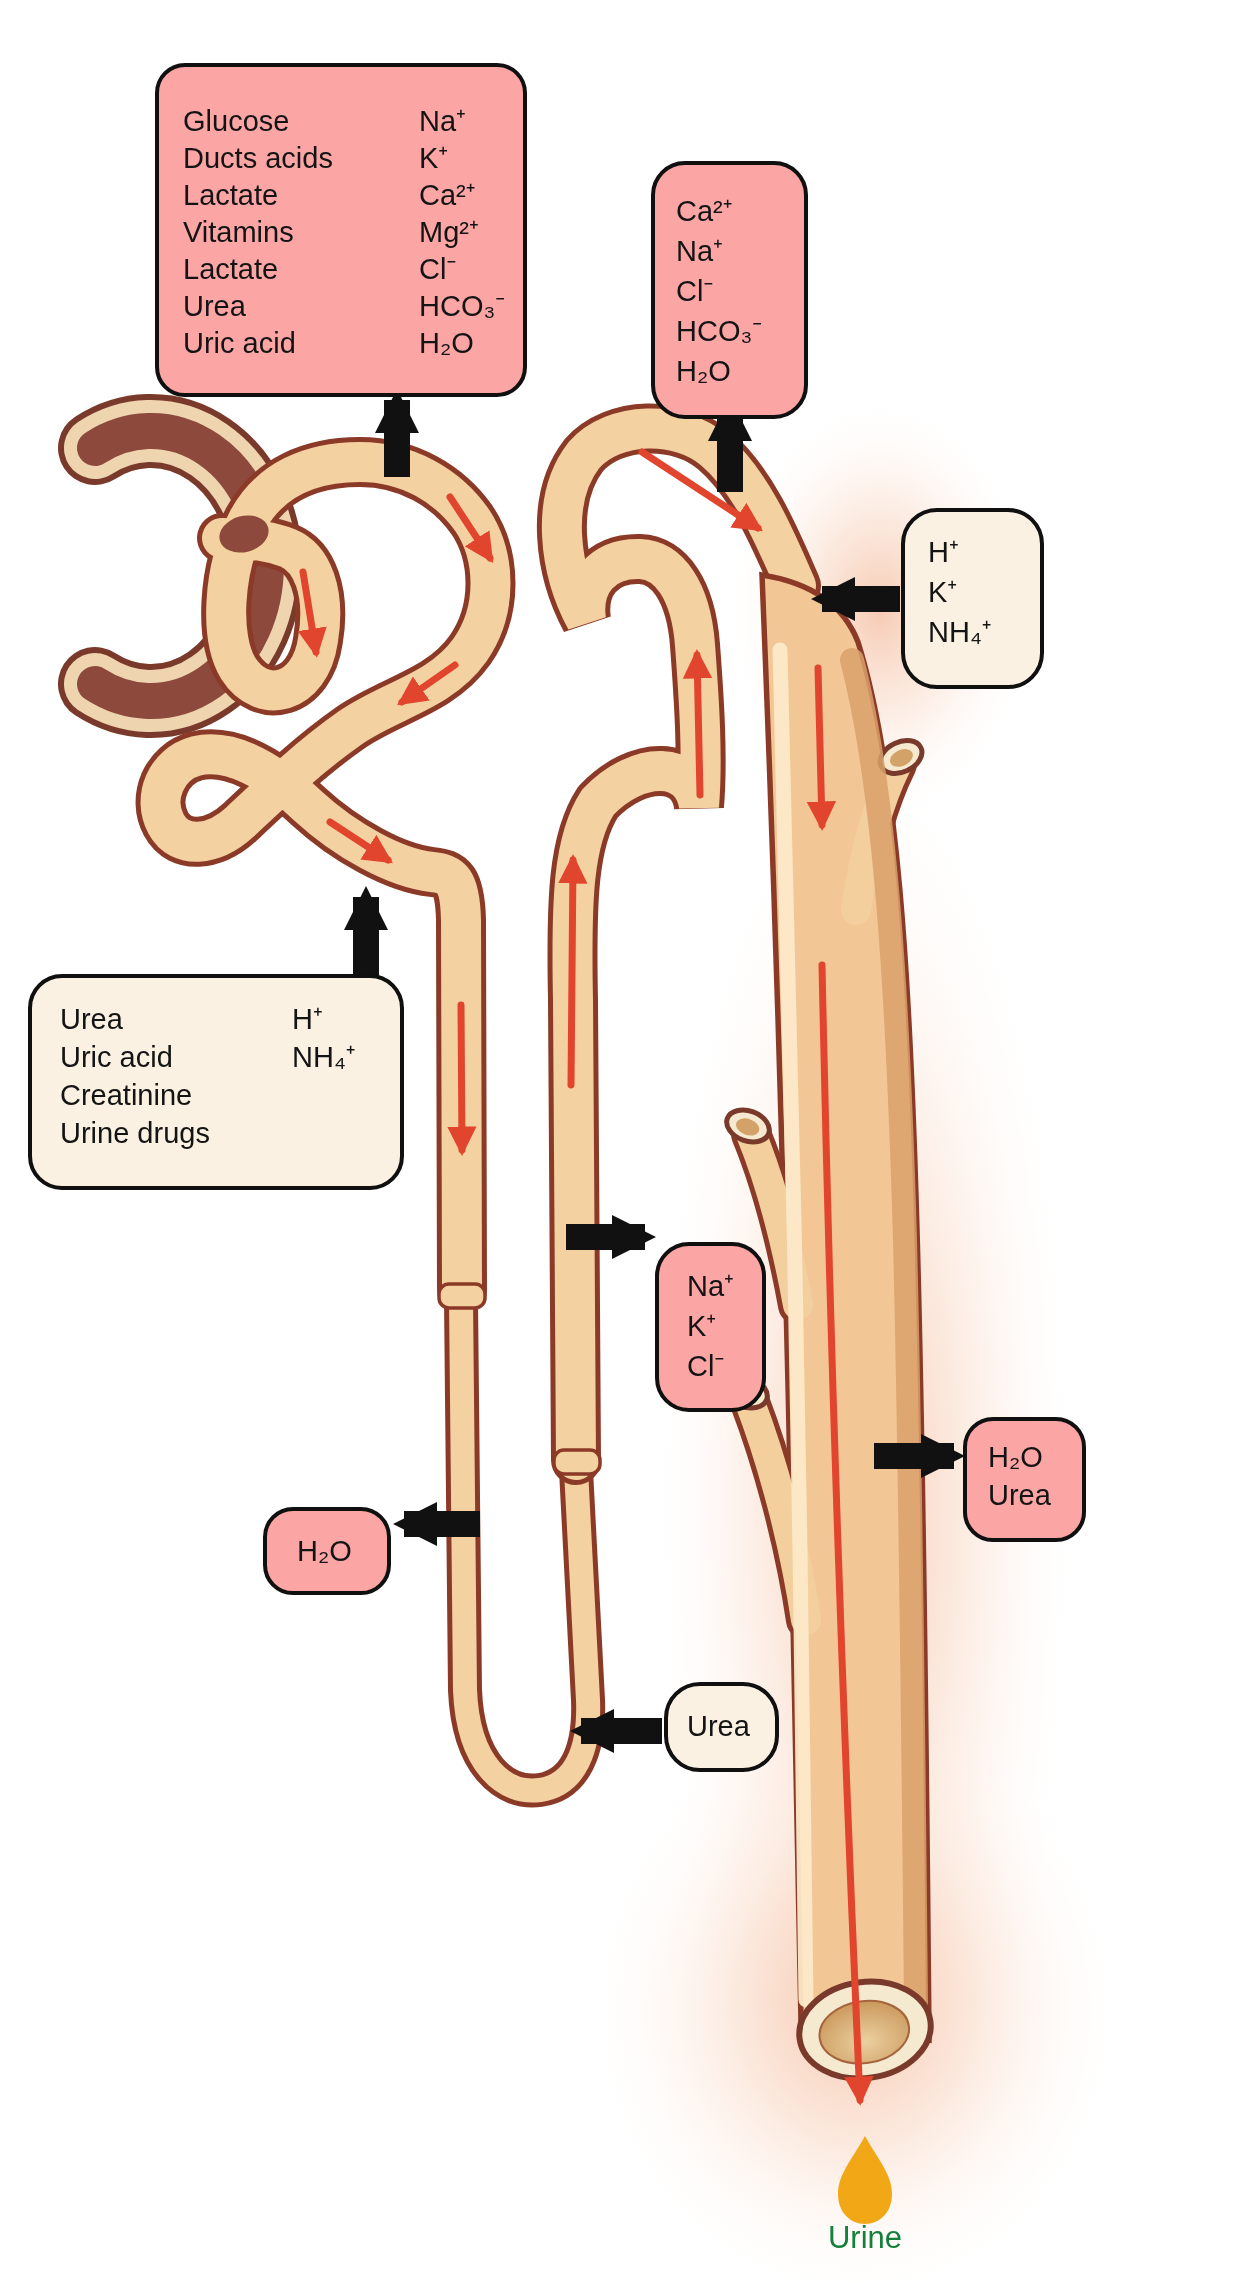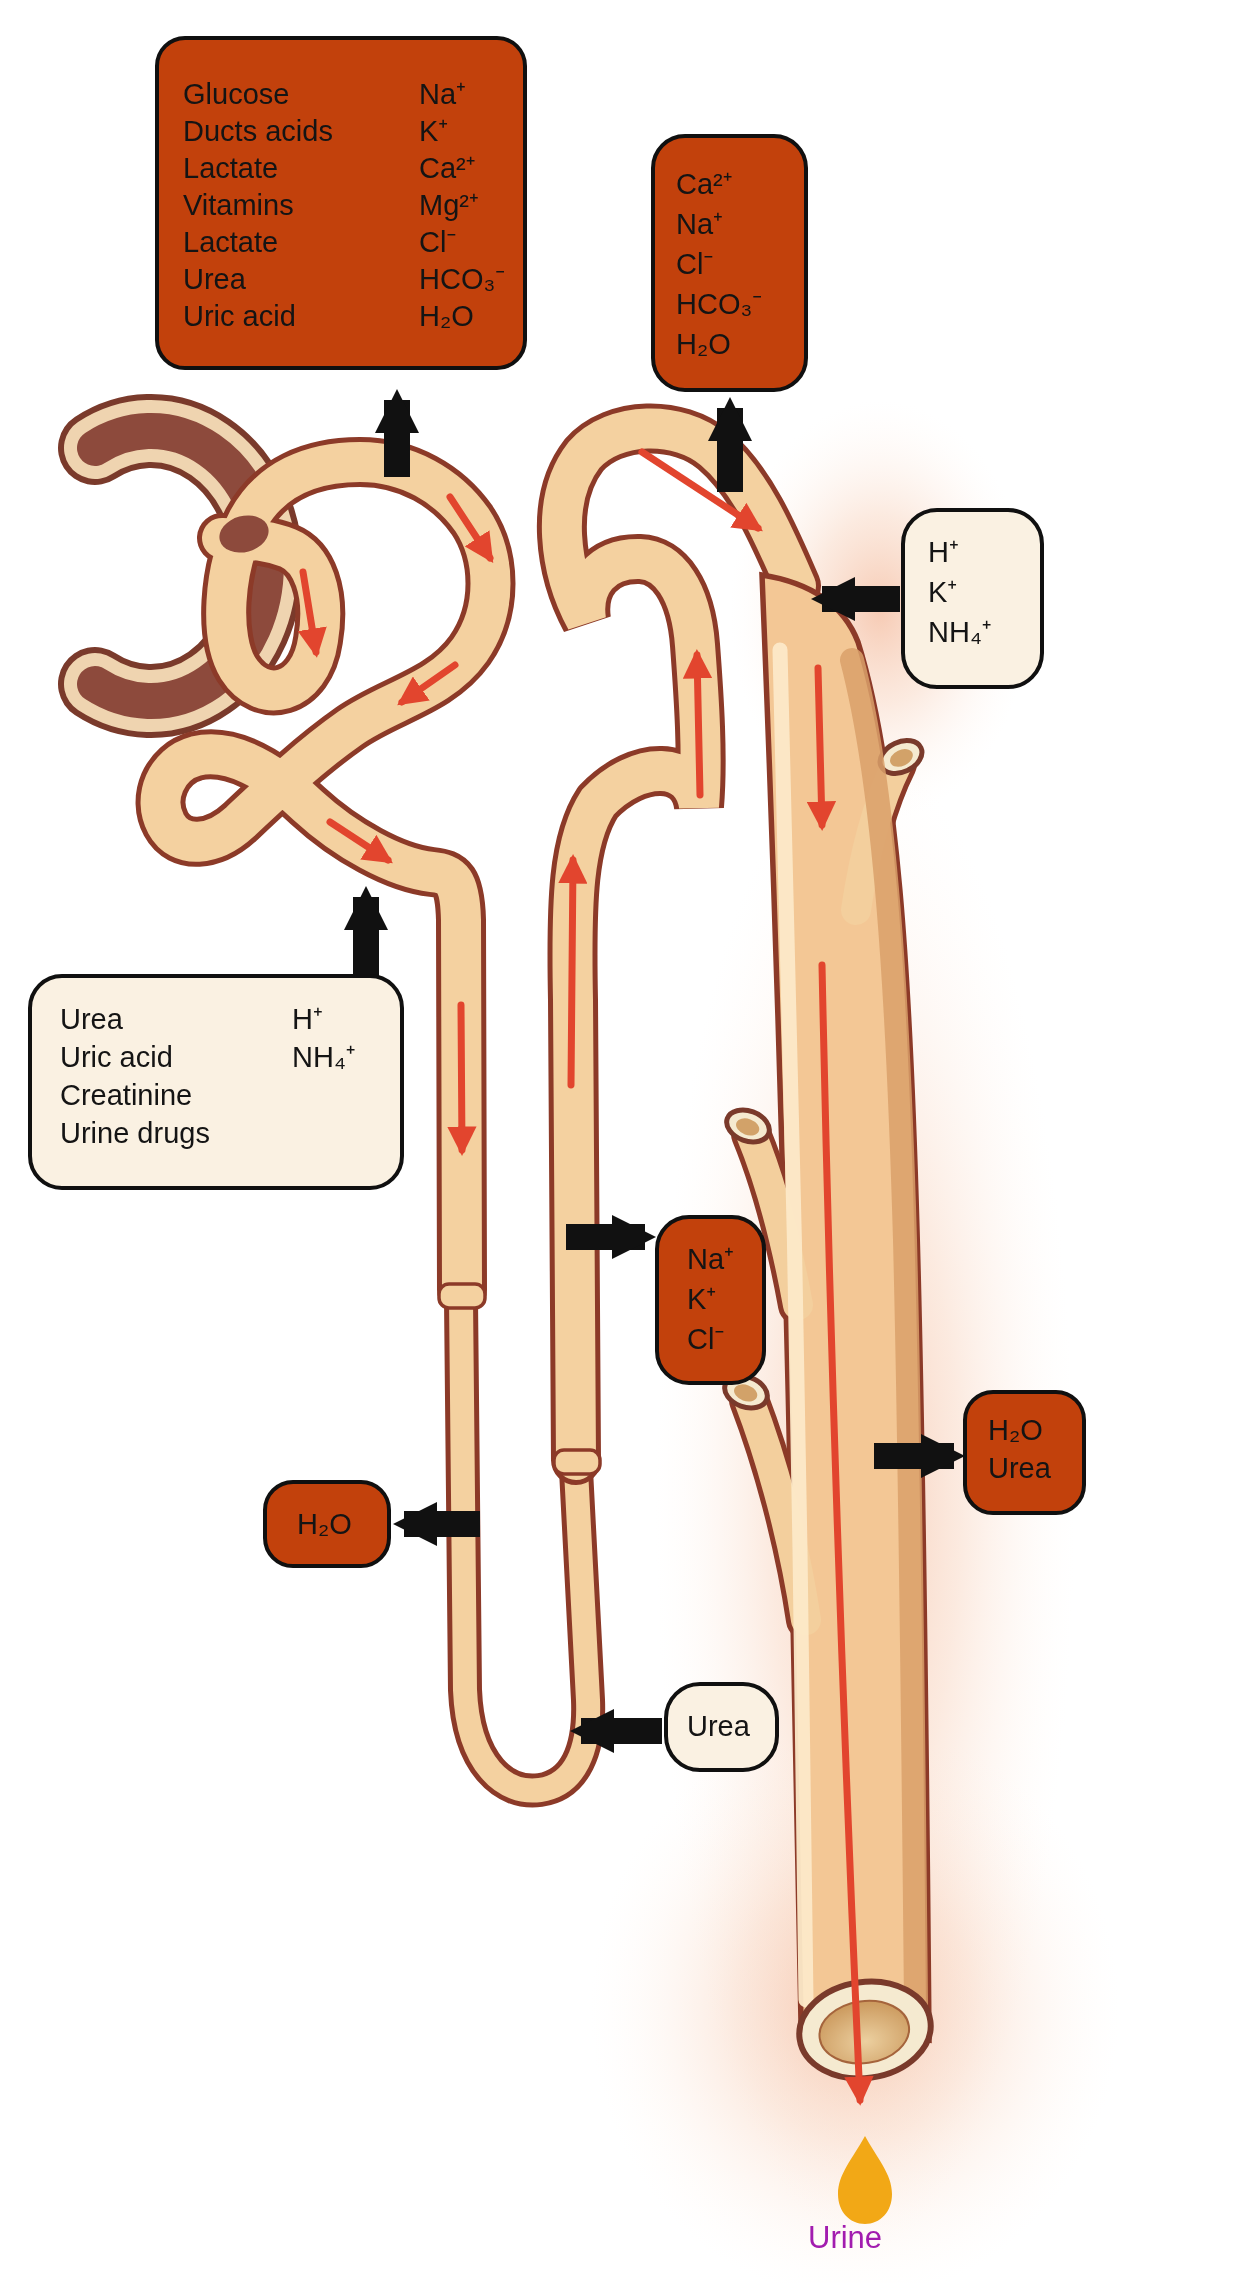--- a/index.html
+++ b/index.html
@@ -5,33 +5,33 @@
   html,body{margin:0;padding:0;background:#ffffff;}
   .stage{
     position:relative;width:1251px;height:2283px;background:#ffffff;
     font-family:"Liberation Sans",sans-serif;color:#101010;overflow:hidden;
   }
   .art{position:absolute;left:0;top:0;}
   .box{
     position:absolute;border:4px solid #101010;box-sizing:border-box;
     font-size:29px;color:#141414;
   }
-  .bg-lav{background:#c2410c;}
+  .bg-lav{background:#fca5a5;margin-top:27px;}
   .bg-cream{background:#faf1e2;}
   .box .cols{display:flex;}
   .box .row{line-height:38px;white-space:nowrap;}
   .lh37 .row{line-height:37px;}
   .lh40 .row{line-height:40px;}
   .label-collecting{
     position:absolute;left:990px;top:902px;width:262px;
     font-size:46px;font-weight:bold;line-height:1.13;color:#e8762c;
   }
   .label-urine{
     position:absolute;left:808px;top:2220px;width:114px;
-    font-size:31px;text-align:left;color:#a21caf;
+    font-size:31px;text-align:center;color:#15803d;
   }
 </style>
 </head>
 <body>
 
 <div class="stage">
 
   <svg class="art" width="1251" height="2283" viewBox="0 0 1251 2283">
     <defs>
       <marker id="blackArrow" viewBox="0 0 10 10" refX="7.5" refY="5" markerWidth="1.7" markerHeight="2.2" orient="auto">

